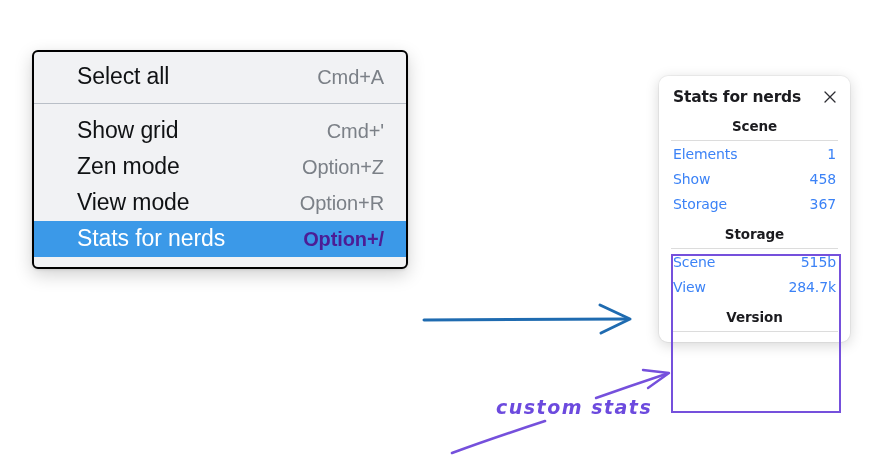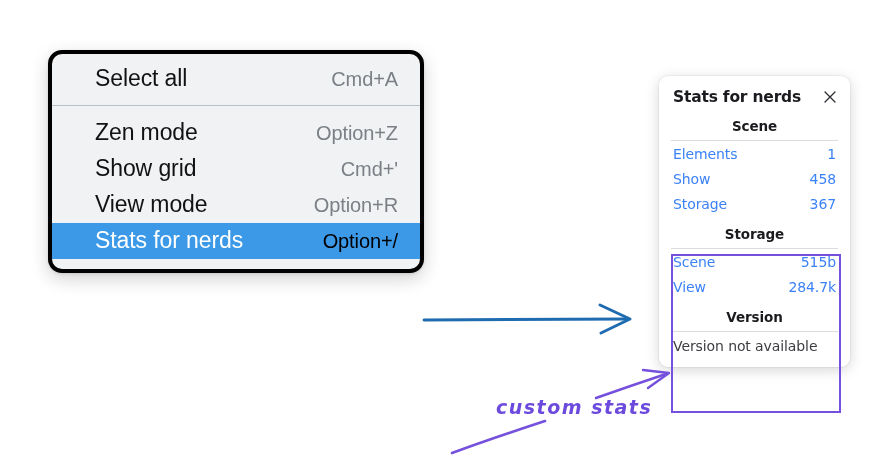--- a/index.html
+++ b/index.html
@@ -16,27 +16,26 @@
     -webkit-font-smoothing: antialiased;
   }
 
   
   .context-menu {
     position: absolute;
     left: 32px;
     top: 50px;
     width: 376px;
     background: #f1f2f4;
-    border: 4px solid #000000;
-    border-radius: 14px;
+    border: 2px solid #000000;
+    border-radius: 6px;
     box-shadow: 0 6px 18px rgba(0,0,0,0.18), 0 1px 3px rgba(0,0,0,0.10);
     padding: 0;
     box-sizing: border-box;
     overflow: hidden;
-    margin-left: 16px;
   }
   .menu-group {
     padding: 7px 0 7px 0;
   }
   .menu-group.group-top {
     padding-bottom: 8px;
   }
   .menu-group.group-bottom {
     padding-top: 9px;
     padding-bottom: 10px;
@@ -67,21 +66,22 @@
     line-height: 1;
     letter-spacing: -0.1px;
   }
   .menu-item.selected {
     background: #3b99e8;
   }
   .menu-item.selected .label {
     color: #ffffff;
   }
   .menu-item.selected .shortcut {
-    color: #000000;
+    color: #4c1d95;
+    font-weight: bold;
   }
 
   
   .stats-panel {
     position: absolute;
     left: 659px;
     top: 76px;
     width: 191px;
     background: #ffffff;
     border-radius: 9px;
@@ -179,26 +179,26 @@
     <div class="menu-item">
       <span class="label">Select all</span>
       <span class="shortcut">Cmd+A</span>
     </div>
   </div>
 
   <div class="menu-separator"></div>
 
   <div class="menu-group group-bottom">
     <div class="menu-item">
+      <span class="label">Show grid</span>
+      <span class="shortcut">Cmd+'</span>
+    </div>
+    <div class="menu-item">
       <span class="label">Zen mode</span>
       <span class="shortcut">Option+Z</span>
-    </div>
-    <div class="menu-item">
-      <span class="label">Show grid</span>
-      <span class="shortcut">Cmd+'</span>
     </div>
     <div class="menu-item">
       <span class="label">View mode</span>
       <span class="shortcut">Option+R</span>
     </div>
     <div class="menu-item selected">
       <span class="label">Stats for nerds</span>
       <span class="shortcut">Option+/</span>
     </div>
   </div>
@@ -237,21 +237,20 @@
     <span class="k">Scene</span>
     <span class="v">515b</span>
   </div>
   <div class="stat-row">
     <span class="k">View</span>
     <span class="v">284.7k</span>
   </div>
 
   <div class="section-head">Version</div>
   <div class="rule"></div>
-  <div class="stat-single">Version not available</div>
 
 </div>
 
 <div class="highlight-box"></div>
 
 <svg class="annot-layer" viewBox="0 0 873 461">
 
   <g>
     <path d="M424 320 L627 319" stroke="#1f6bb0" stroke-width="3" fill="none" stroke-linecap="round"></path>
     <path d="M600 305 L630 319 L601 333" stroke="#1f6bb0" stroke-width="3" fill="none" stroke-linecap="round" stroke-linejoin="round"></path>

